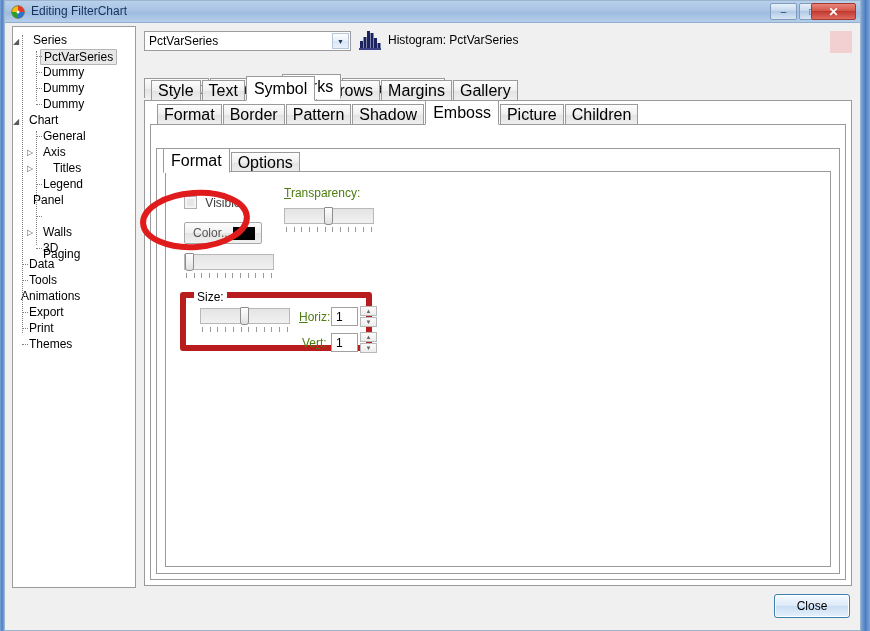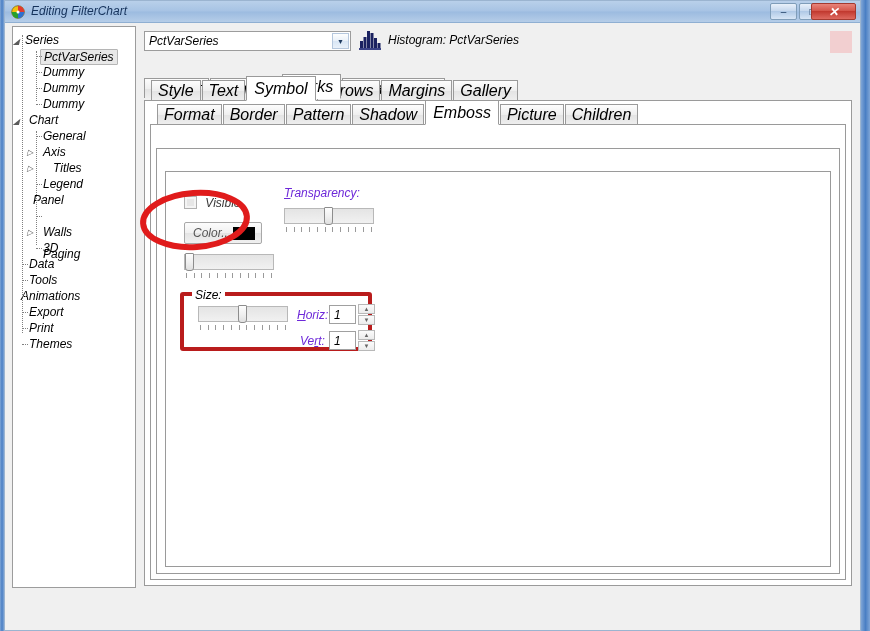--- a/index.html
+++ b/index.html
@@ -7,21 +7,20 @@
     width: 870px; height: 631px;
     overflow: hidden;
     font-family: "Liberation Sans", sans-serif;
     font-size: 12px;
     background: #ffffff;
   }
   #root {
     position: relative;
     width: 870px; height: 631px;
     background: #ffffff;
-    font-style: italic;
   }
 
   
   .edge-strip {
     position: absolute;
     top: 0; bottom: 0;
     background: linear-gradient(to right,#7fa5d6,#4a7fc4,#7fa5d6);
   }
   .edge-left  { left: 0px;  width: 4px; }
   .edge-right { right: 0px; width: 9px; }
@@ -202,21 +201,21 @@
     border: 1px solid #b0b0b0;
     background: #f4f4f4;
     vertical-align: -2px;
     box-sizing: border-box;
   }
   .chkbox .inner {
     display:block; margin:2px; width:7px; height:7px; background:#e6e6e6;
   }
   .chk-label { font-size: 12px; color: #3a3a3a; margin-left: 5px; }
 
-  .lbl { font-size: 12px; color: #6d28d9; }
+  .lbl { font-size: 12px; color: #4d7c0f; }
   .acc { text-decoration: underline; }
 
   .btn3d {
     position: absolute;
     background: linear-gradient(to bottom,#fcfcfc,#f1f1f1 48%,#e4e4e4 52%,#f0f0f0);
     border: 1px solid #a8a8a8;
     border-radius: 2px;
     box-sizing: border-box;
     font-size: 12px;
     color: #555;
@@ -252,21 +251,21 @@
     position: absolute; left: 2px; top: 19px;
     height: 6px;
     display: flex; justify-content: space-between;
   }
   .slider .ticks i {
     display: block; width: 1px; height: 5px; background: #9a9a9a;
   }
 
   .groupbox {
     position: absolute;
-    border: 4px solid #b91c1c;
+    border: 6px solid #b91c1c;
     border-radius: 3px;
     box-sizing: border-box;
   }
   .groupbox > .gb-title {
     position: absolute;
     left: 8px; top: -8px;
     background: #ffffff;
     padding: 0 3px;
     font-size: 12px;
     color: #000;
@@ -353,21 +352,21 @@
         <span>✕</span>
       </div>
     </div>
 
     <div id="client">
 
       <div id="tree-panel">
         <div id="tree-body" style="position:relative; padding-top:5px;">
             <div class="tnode">
               <span class="tglyph" style="left: 0px; top: 2px; font-size: 8px;">◢</span>
-              <span class="tlabel" style="left: 12px;">Series</span>
+              <span class="tlabel" style="left: 20px;">Series</span>
             </div>
             <div class="tnode">
               <span class="tlabel sel-label" style="left: 30px; top: 1px;">PctVarSeries</span>
               <span class="dotdash" style="left: 23px; top: 8px; width: 6px;"></span>
             </div>
             <div class="tnode">
               <span class="tlabel" style="left: 30px;">Dummy</span>
               <span class="dotdash" style="left: 23px; top: 8px; width: 6px;"></span>
             </div>
             <div class="tnode">
@@ -469,20 +468,21 @@
         <div class="tabpage" id="page1">
 
           <div class="tabstrip" id="tabs2" style="left:6px; top:-25px;"><div class="tab"><span>Style</span></div><div class="tab"><span>Text</span></div><div class="tab active"><span>Symbol</span></div><div class="tab"><span>Arrows</span></div><div class="tab"><span>Margins</span></div><div class="tab"><span>Gallery</span></div></div>
         </div>
 
         <div class="tabpage" id="page2">
           <div class="tabstrip" id="tabs3" style="left:6px; top:-25px;"><div class="tab"><span>Format</span></div><div class="tab"><span>Border</span></div><div class="tab"><span>Pattern</span></div><div class="tab"><span>Shadow</span></div><div class="tab active"><span>Emboss</span></div><div class="tab"><span>Picture</span></div><div class="tab"><span>Children</span></div></div>
         </div>
 
         <div class="tabpage" id="page3">
+          <div class="tabstrip" id="tabs4" style="left:6px; top:-1px;"><div class="tab active"><span>Format</span></div><div class="tab"><span>Options</span></div></div>
 
           <div class="tabpage" id="page4">
 
             <div class="chk-row">
               <span class="chkbox"><span class="inner"></span></span>
               <span class="chk-label">Visible</span>
             </div>
 
             <div style="position:absolute; left:118px; top:14px;" class="lbl">
               <span class="acc">T</span><span>ransparency:</span>
@@ -581,20 +581,25 @@
                     <span>▼</span>
                   </div>
               </div>
             </div>
 
           </div>
         </div>
 
       </div>
 
+      <div id="bottombar">
+        <div id="close-btn">
+          <span>Close</span>
+        </div>
+      </div>
 
     </div>
   </div>
 
   <svg id="annot" viewBox="0 0 870 631">
     <ellipse cx="195" cy="220" rx="52" ry="27" fill="none" stroke="#e01b1b" stroke-width="6" transform="rotate(-4 195 220)"></ellipse>
   </svg>
 
 </div>
 

